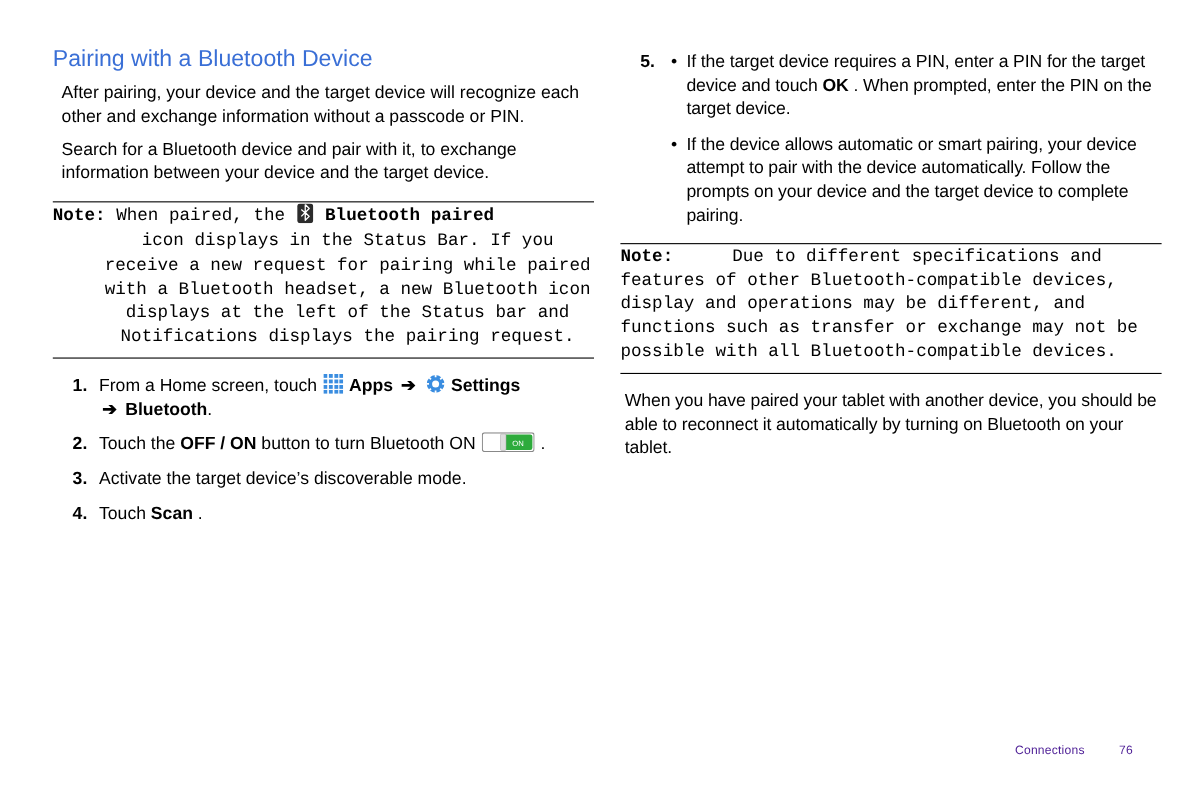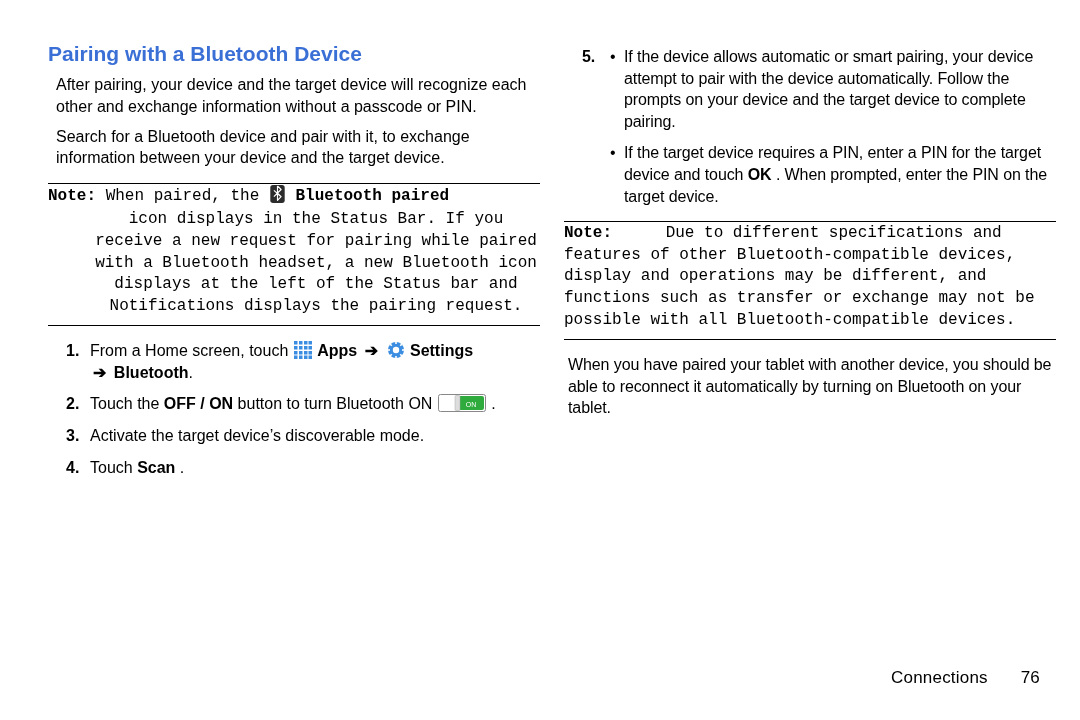--- a/index.html
+++ b/index.html
@@ -25,21 +25,21 @@
     display: flex;
     gap: 24px;
   }
   .col {
     flex: 1;
     min-width: 0;
   }
   .heading {
     color: #3a6fd6;
     font-size: 21px;
-    font-weight: 700;
+    font-weight: 400;
     margin-bottom: 6px;
   }
   p { margin: 0 0 8px 0; }
   .indent { margin-left: 8px; }
   .note-block {
     border-top: 1.5px solid #000;
     border-bottom: 1.5px solid #000;
     padding: 1px 0 8px 0;
     margin: 14px 0 14px 0;
     font-family: Liberation Mono, monospace;
@@ -58,23 +58,23 @@
     vertical-align: -3px;
     margin: 0 1px;
   }
   .bt-icon { width: 15px; height: 18px; }
   .apps-icon { width: 18px; height: 18px; }
   .settings-icon { width: 18px; height: 18px; }
   .toggle-icon { width: 48px; height: 18px; }
   .footer {
     position: absolute;
     bottom: 30px;
-    right: 40px;
-    font-size: 17px;
-    color: #000000;
+    right: 50px;
+    font-size: 11px;
+    color: #4c1d95;
     letter-spacing: 0.2px;
   }
   .footer .sec { margin-right: 28px; }
   
   .col-right p, .col-right li { letter-spacing: -0.1px; }
 </style>
 </head>
 <body>
 
 <div class="page">
@@ -172,26 +172,26 @@
           <span>.</span>
         </li>
       </ol>
     </div>
 
     <div class="col col-right">
       <ol class="ol" style="margin-top:0">
         <li>
           <span class="num">5.</span>
           <ul class="bullets">
-            <li>If the device allows automatic or smart pairing, your device attempt to pair with the device automatically. Follow the prompts on your device and the target device to complete pairing.</li>
             <li>
               <span>If the target device requires a PIN, enter a PIN for the target device and touch </span>
               <span class="bold">OK</span>
               <span>. When prompted, enter the PIN on the target device.</span>
             </li>
+            <li>If the device allows automatic or smart pairing, your device attempt to pair with the device automatically. Follow the prompts on your device and the target device to complete pairing.</li>
           </ul>
         </li>
       </ol>
 
       <div class="note-block">
         <span class="bold">Note:</span>
         <span> </span>
         <div class="note-body" style="display:inline">Due to different specifications and features of other Bluetooth-compatible devices, display and operations may be different, and functions such as transfer or exchange may not be possible with all Bluetooth-compatible devices.</div>
       </div>
 

